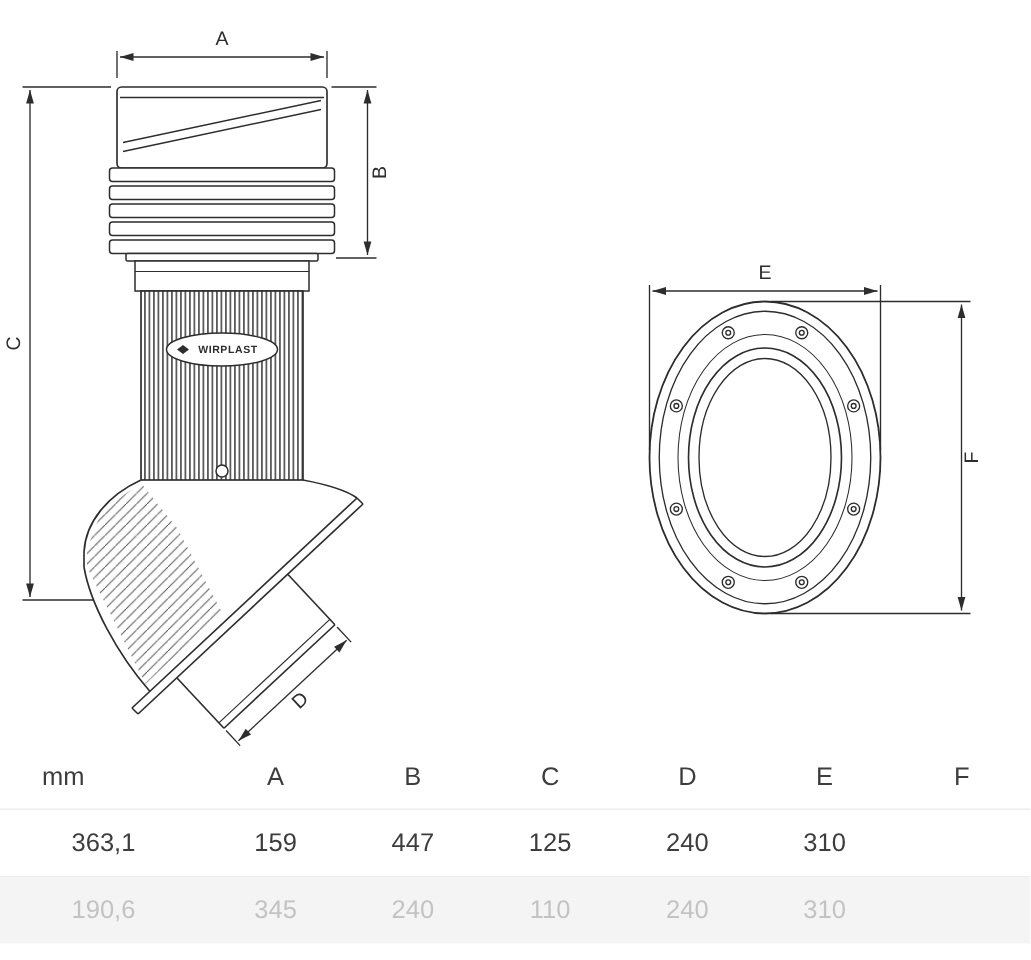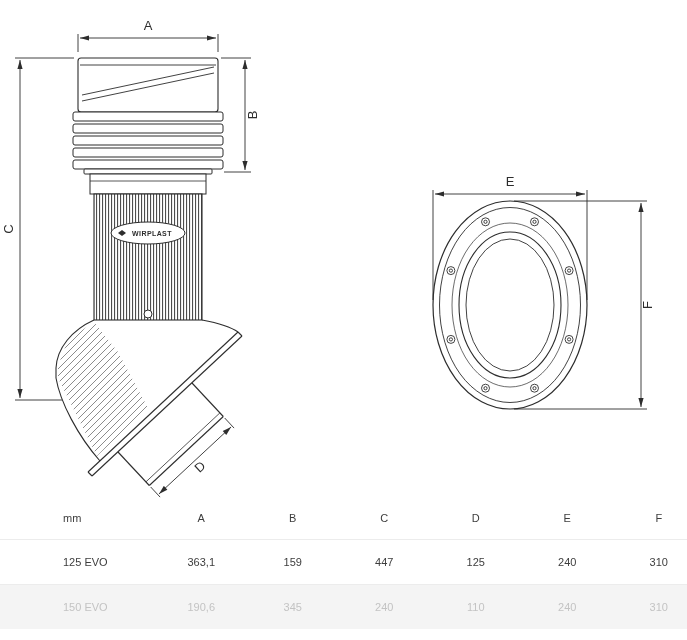--- a/index.html
+++ b/index.html
@@ -30,24 +30,23 @@
   }
   .trow {
     display: grid;
     grid-template-columns: 138px repeat(6, 1fr);
     align-items: center;
     height: 44px;
   }
   .trow.header { height: 42px; }
   .cell {
     text-align: center;
-    font-size: 11px;
+    font-size: 17px;
     color: #3d3d3d;
     white-space: nowrap;
-    margin-left: 35px;
   }
   .cell.left { text-align: left; padding-left: 28px; }
   .trow.data-first {
     border-top: 1px solid #ececec;
     border-bottom: 1px solid #ececec;
   }
   .trow.muted { background: #f4f4f4; }
   .trow.muted .cell { color: #c3c3c3; }
 </style>
 </head>
@@ -205,31 +204,29 @@
       <div class="cell left">mm</div>
       <div class="cell">A</div>
       <div class="cell">B</div>
       <div class="cell">C</div>
       <div class="cell">D</div>
       <div class="cell">E</div>
       <div class="cell">F</div>
     </div>
 
     <div class="trow data-first">
-      <div class="cell left">125 EVO</div>
       <div class="cell">363,1</div>
       <div class="cell">159</div>
       <div class="cell">447</div>
       <div class="cell">125</div>
       <div class="cell">240</div>
       <div class="cell">310</div>
     </div>
 
     <div class="trow muted">
-      <div class="cell left">150 EVO</div>
       <div class="cell">190,6</div>
       <div class="cell">345</div>
       <div class="cell">240</div>
       <div class="cell">110</div>
       <div class="cell">240</div>
       <div class="cell">310</div>
     </div>
 
   </div>
 </div>

